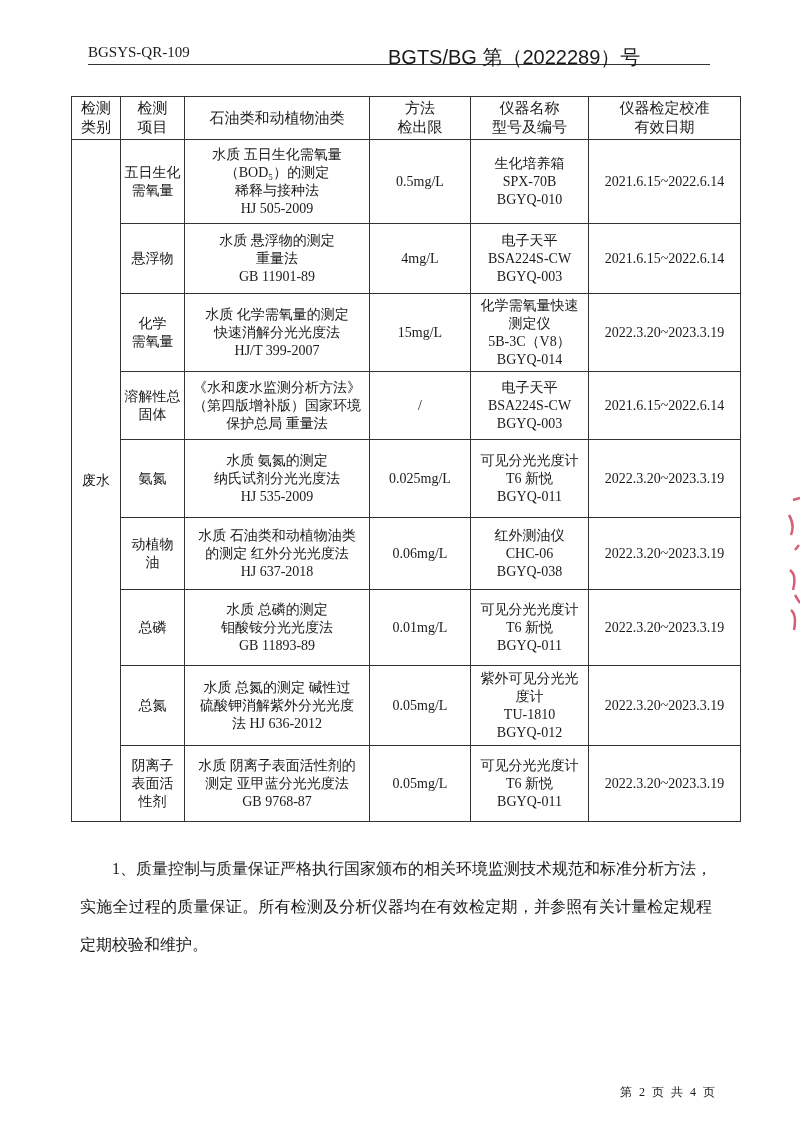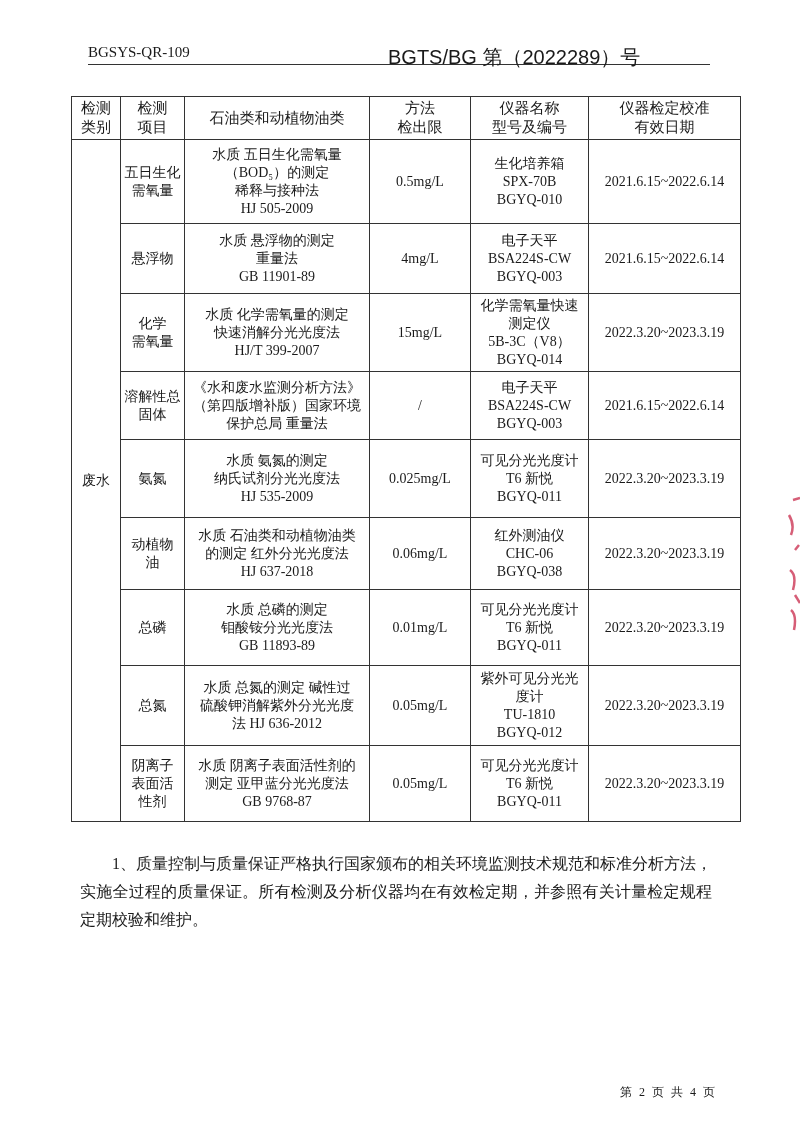--- a/index.html
+++ b/index.html
@@ -15,21 +15,21 @@
   table.main { position: absolute; left: 71px; top: 90px; width: 669px;
                border-collapse: collapse; table-layout: fixed;
                font-family: "Liberation Serif", "DejaVu Serif", serif; font-size: 14px; margin-top: 6px; }
   table.main th, table.main td { border: 1.2px solid #333; text-align: center;
                vertical-align: middle; padding: 1px 2px; line-height: 18px; font-weight: normal; }
   table.main th { font-size: 15px; line-height: 19px; height: 40px; }
   .ml { white-space: pre-line; }
 
   .sec-title { position: absolute; left: 80px; top: 812px; font-size: 21px; font-weight: bold;
                font-family: "DejaVu Sans", "Liberation Sans", sans-serif; letter-spacing: 1px; }
-  .para { position: absolute; left: 80px; width: 632px; font-size: 16px; line-height: 28px;
+  .para { position: absolute; left: 80px; width: 632px; font-size: 16px; line-height: 38px;
           font-family: "Liberation Serif", "DejaVu Serif", serif; text-indent: 2em; text-align: justify; }
   .p1 { top: 850px; }
   .p2 { top: 951px; }
 
   .footer { position: absolute; left: 620px; top: 1084px; font-size: 12px;
             font-family: "Liberation Serif", serif; word-spacing: 4px; }
 
   .stamp { position: absolute; left: 775px; top: 495px; width: 25px; height: 140px; }
 </style>
 </head>

